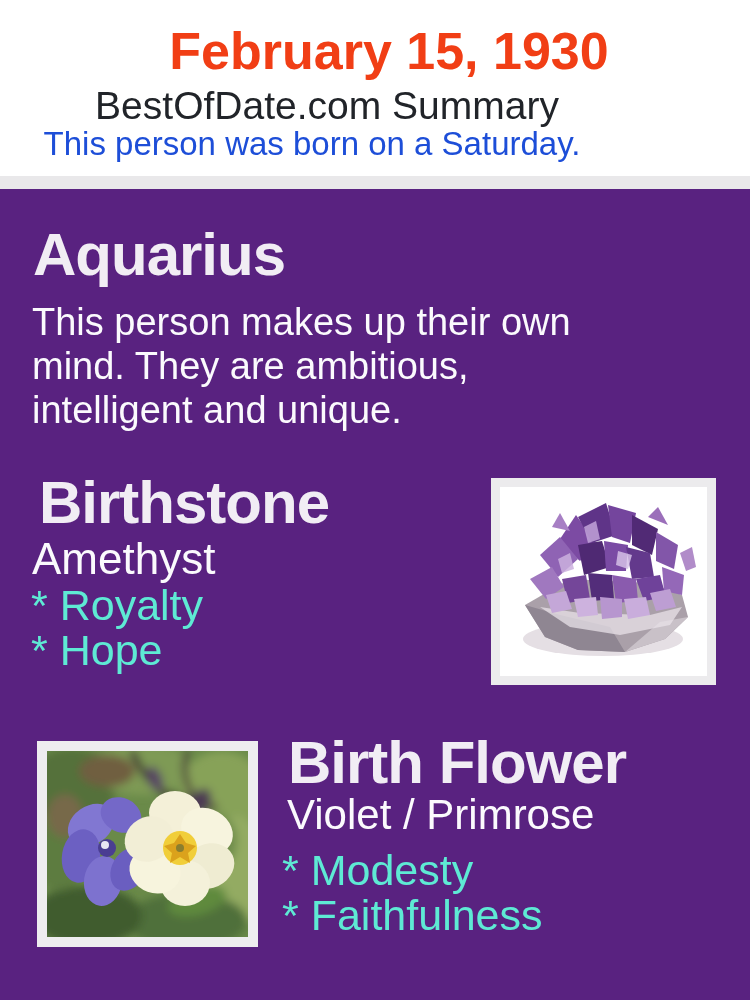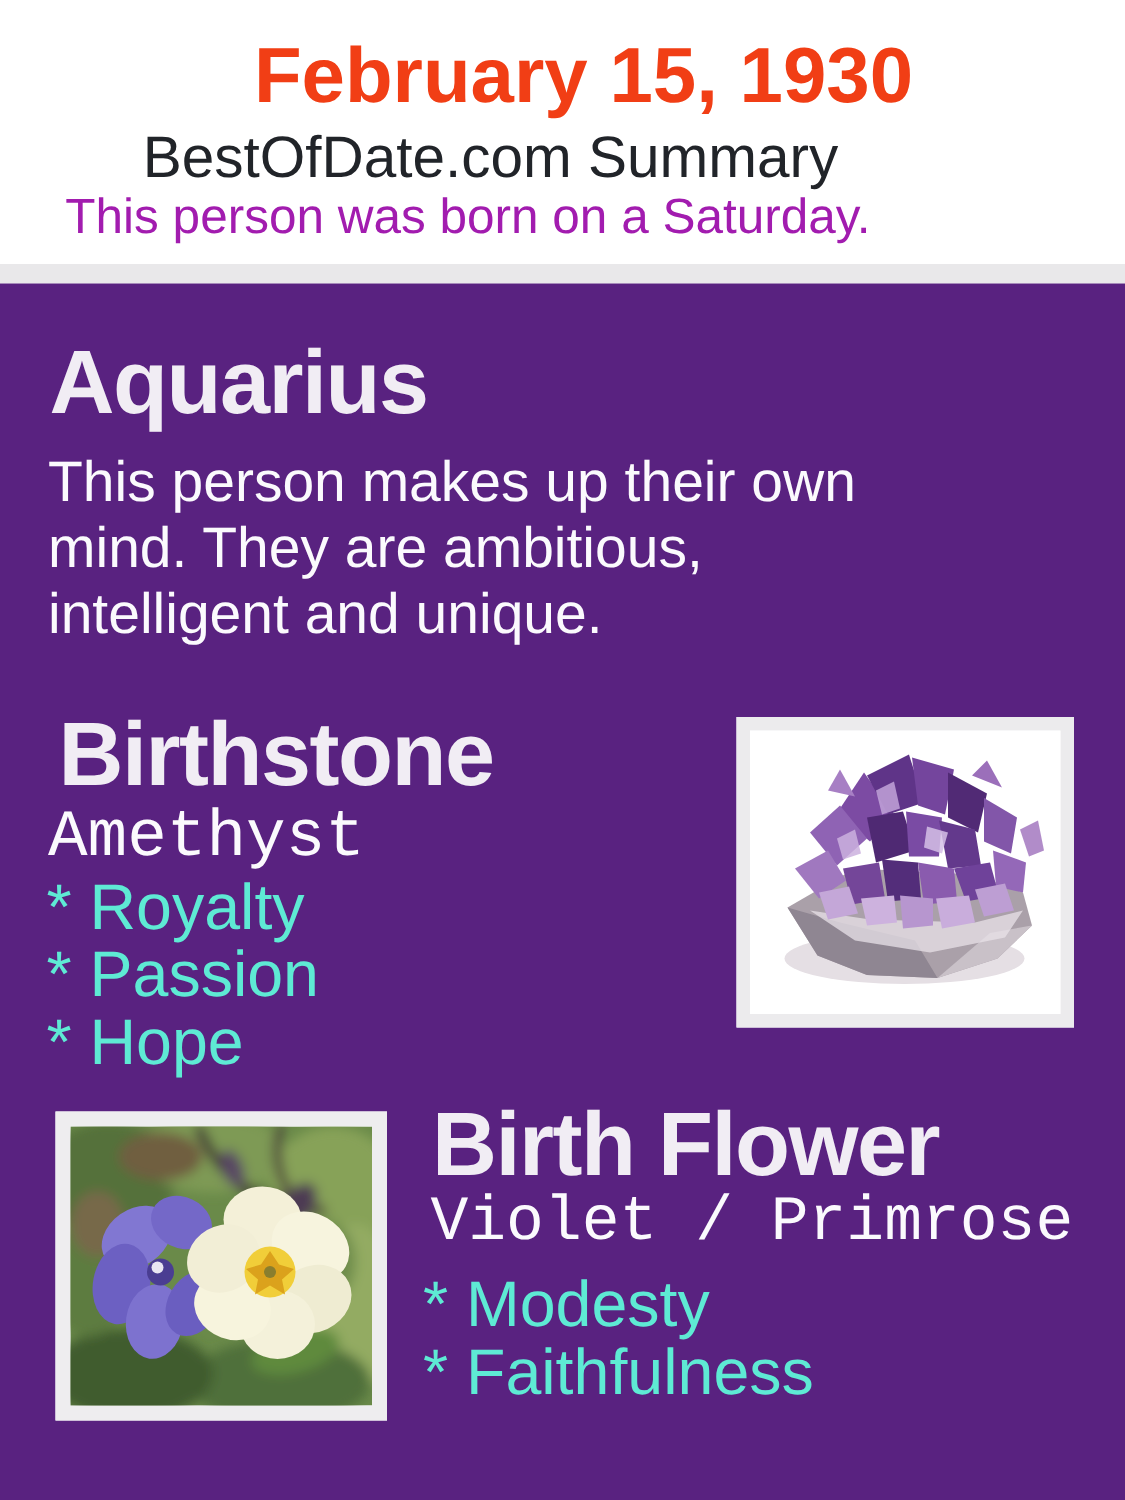--- a/index.html
+++ b/index.html
@@ -5,36 +5,36 @@
   * { margin:0; padding:0; box-sizing:border-box; }
   body { font-family:"Liberation Sans", sans-serif; background:#ffffff; }
   .page { position:relative; width:750px; height:1000px; background:#ffffff; overflow:hidden; }
 
   
   .hdr-date    { position:absolute; top:22px;  left:0; width:750px; text-align:center;
                  font-size:52px; font-weight:700; color:#f13e15; line-height:58px; white-space:nowrap;padding-left:28px; }
   .hdr-summary { position:absolute; top:84px;  left:0; width:654px; text-align:center;
                  font-size:39px; color:#212429; line-height:44px; white-space:nowrap; }
   .hdr-born    { position:absolute; top:124px; left:0; width:624px; text-align:center;
-                 font-size:33px; color:#a21caf; line-height:40px; white-space:nowrap; }
+                 font-size:33px; color:#1d4ed8; line-height:40px; white-space:nowrap; }
 
   .divider { position:absolute; top:176px; left:0; width:750px; height:13px; background:#e9e8ea; }
 
   
   .main { position:absolute; top:189px; left:0; width:750px; height:865px; background:#592280; }
   .h1   { position:absolute; font-weight:700; font-size:60px; line-height:70px;
           color:#f1edf4; white-space:nowrap; letter-spacing:-1px; }
   .zodiac-h { top:31px;  left:33px; }
   .bs-h     { top:279px; left:39px; }
   .bf-h     { top:539px; left:288px;text-align:center; }
 
   .para { position:absolute; top:111px; left:32px; color:#fbfafd; }
   .para .pline { font-size:38px; line-height:44px; white-space:nowrap; }
 
-  .sub-name { position:absolute; font-size:44px; line-height:52px; color:#fbfafd; white-space:nowrap;font-family:Liberation Mono, monospace; }
+  .sub-name { position:absolute; font-size:44px; line-height:52px; color:#fbfafd; white-space:nowrap; }
   .bs-name  { top:344px; left:32px; }
   .bf-name  { top:601px; left:287px; font-size:42px; line-height:50px; }
 
   .traits { position:absolute; }
   .bs-traits { top:396px; left:31px; }
   .bf-traits { top:661px; left:282px; }
   .trait { font-size:43px; line-height:40px; color:#5eead4; margin-bottom:5px; white-space:nowrap; }
 
   .photo { position:absolute; background:#ffffff; }
   .bs-photo { top:289px; left:491px; width:225px; height:207px; border:9px solid #ecebed; }
@@ -60,21 +60,20 @@
       <div class="pline">This person makes up their own</div>
       <div class="pline">mind. They are ambitious,</div>
       <div class="pline">intelligent and unique.</div>
     </div>
 
     <div class="h1 bs-h">Birthstone</div>
     <div class="sub-name bs-name">Amethyst</div>
 
     <div class="traits bs-traits">
       <div class="trait">* Royalty</div>
-      <div class="trait">* Passion</div>
       <div class="trait">* Hope</div>
     </div>
 
     <div class="photo bs-photo">
       <svg viewBox="0 0 207 189">
         <rect width="207" height="189" fill="#ffffff"></rect>
         <ellipse cx="103" cy="152" rx="80" ry="17" fill="#e5dfe4"></ellipse>
         <path d="M25,118 L45,150 L78,163 L125,165 L165,152 L188,130 L182,108 L150,96 L70,92 Z" fill="#aaa0a9"></path>
         <path d="M25,118 L45,150 L78,163 L125,165 L110,140 L60,128 Z" fill="#8f8692"></path>
         <path d="M125,165 L165,152 L188,130 L160,135 Z" fill="#c9c1c8"></path>

